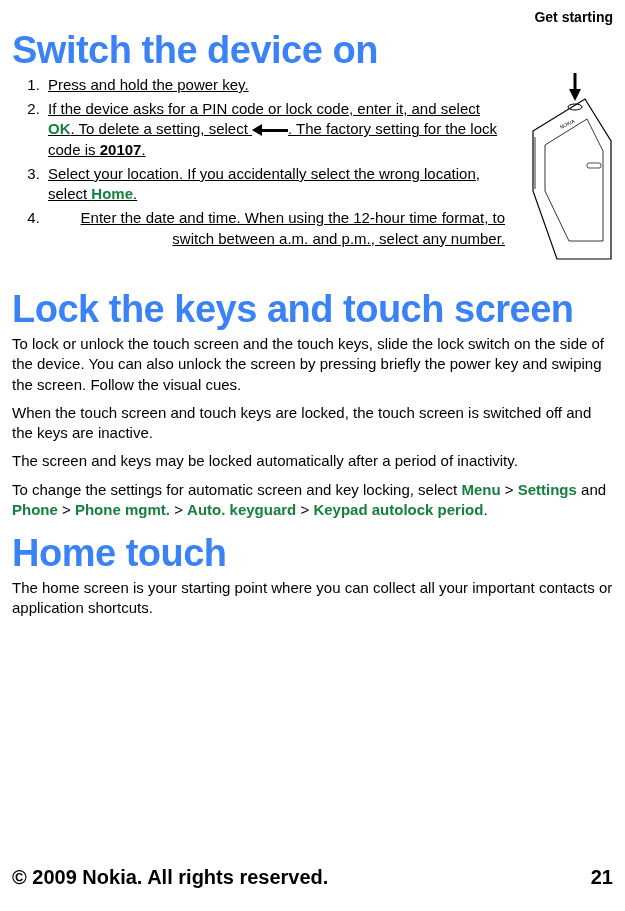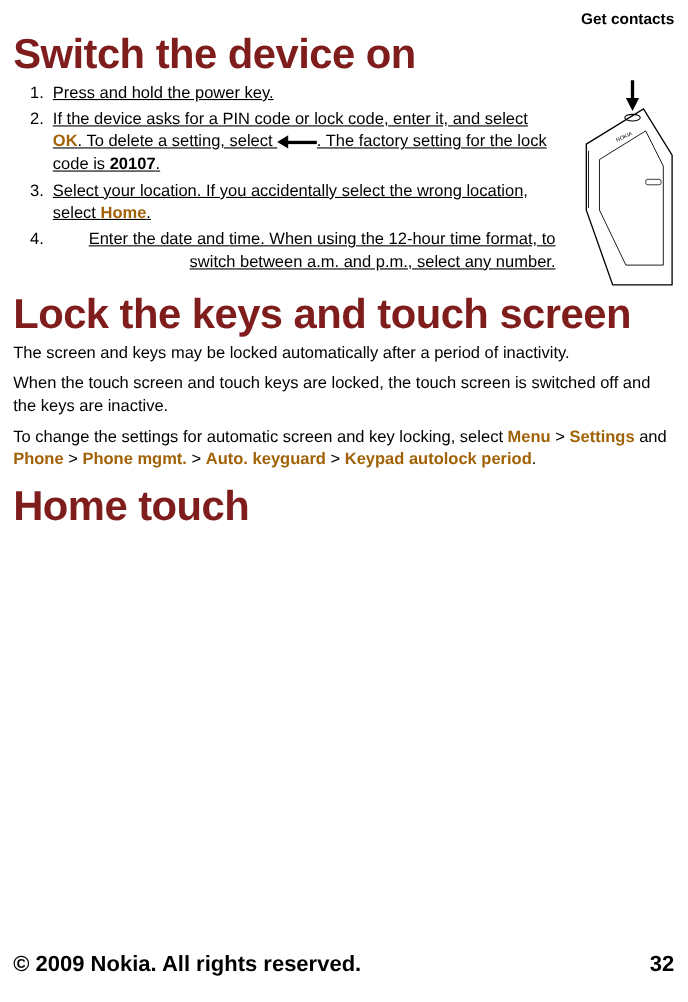--- a/index.html
+++ b/index.html
@@ -19,35 +19,35 @@
     .section-header-right {
       text-align: right;
       font-weight: bold;
       font-size: 14px;
       margin-bottom: 4px;
     }
     h1 {
       font-family: "Arial Narrow", Arial, sans-serif;
       font-weight: bold;
       font-size: 38px;
-      color: #7f1d1d;
+      color: #3b82f6;
       letter-spacing: -0.5px;
       margin-bottom: 6px;
       margin-top: 0;
       line-height: 1.0;
     }
     ol {
       padding-left: 32px;
       text-decoration: underline;
     }
     ol li {
       margin-bottom: 4px;
       padding-left: 4px;
     }
-    .link { color: #a16207; font-weight: bold; }
+    .link { color: #15803d; font-weight: bold; }
     .bold { font-weight: bold; }
     .sep { color: #000; }
     .arrow-glyph {
       display: inline-block;
       width: 36px;
       height: 12px;
       vertical-align: middle;
       position: relative;
     }
     .arrow-glyph::before {
@@ -80,31 +80,31 @@
       position: absolute;
       bottom: 20px;
       left: 12px;
       right: 12px;
       font-weight: bold;
       font-size: 20px;
     }
     .page-num {
       float: right;
     }
-    .section-gap { }
+    .section-gap { margin-top: 24px; }
     .para { margin-bottom: 8px; }
     .step2-wrap { max-width: 485px; }
     .step3-wrap { max-width: 485px; }
     .step4-wrap { max-width: 490px; text-align: right; }
   </style>
 </head>
 <body>
 
 <div class="page">
-  <div class="section-header-right">Get contacts</div>
+  <div class="section-header-right">Get starting</div>
 
   <h1>Switch the device on</h1>
 
   <div class="clearfix">
     <div class="float-right-img">
       <svg viewBox="0 0 100 190" width="100" height="190">
 
         <line x1="62" y1="2" x2="62" y2="22" stroke="#000" stroke-width="3"></line>
         <polygon points="56,18 68,18 62,30" fill="#000"></polygon>
 
@@ -127,25 +127,27 @@
         <span>If the device asks for a PIN code or lock code, enter it, and select </span><span class="link">OK</span><span>. To delete a setting, select </span><span class="arrow-glyph"></span><span>. The factory setting for the lock code is </span><span class="bold">20107</span><span>.</span>
       </li>
       <li class="step3-wrap">
         <span>Select your location. If you accidentally select the wrong location, select </span><span class="link">Home</span><span>.</span>
       </li>
       <li class="step4-wrap">Enter the date and time. When using the 12-hour time format, to switch between a.m. and p.m., select any number.</li>
     </ol>
   </div>
 
   <h1 class="section-gap">Lock the keys and touch screen</h1>
+  <p class="para">To lock or unlock the touch screen and the touch keys, slide the lock switch on the side of the device. You can also unlock the screen by pressing briefly the power key and swiping the screen. Follow the visual cues.</p>
+  <p class="para">When the touch screen and touch keys are locked, the touch screen is switched off and the keys are inactive.</p>
   <p class="para">The screen and keys may be locked automatically after a period of inactivity.</p>
-  <p class="para">When the touch screen and touch keys are locked, the touch screen is switched off and the keys are inactive.</p>
   <p class="para">
     <span>To change the settings for automatic screen and key locking, select </span><span class="link">Menu</span><span class="sep"> &gt; </span><span class="link">Settings</span><span> and </span><span class="link">Phone</span><span class="sep"> &gt; </span><span class="link">Phone mgmt.</span><span class="sep"> &gt; </span><span class="link">Auto. keyguard</span><span class="sep"> &gt; </span><span class="link">Keypad autolock period</span><span>.</span>
   </p>
 
   <h1 style="margin-top:14px">Home touch</h1>
+  <p class="para">The home screen is your starting point where you can collect all your important contacts or application shortcuts.</p>
 </div>
 
 <div class="footer">
   <span>© 2009 Nokia. All rights reserved.</span>
-  <span class="page-num">32</span>
+  <span class="page-num">21</span>
 </div>
 
 </body></html>

